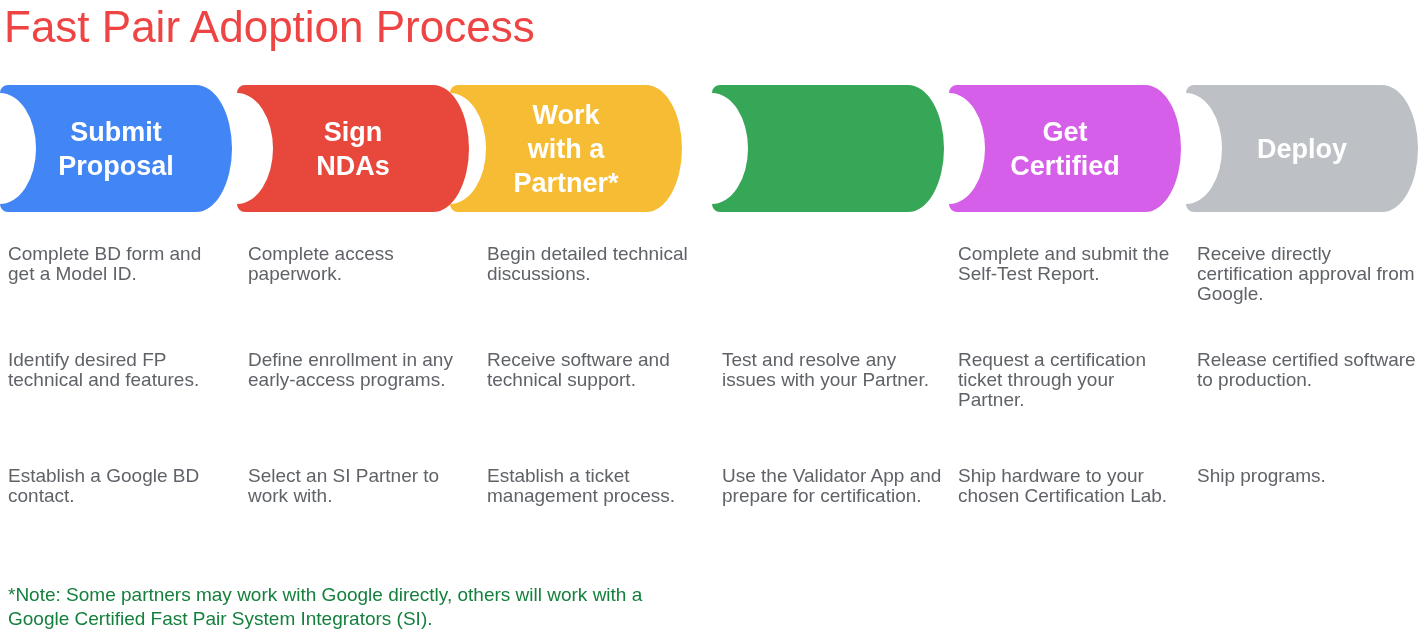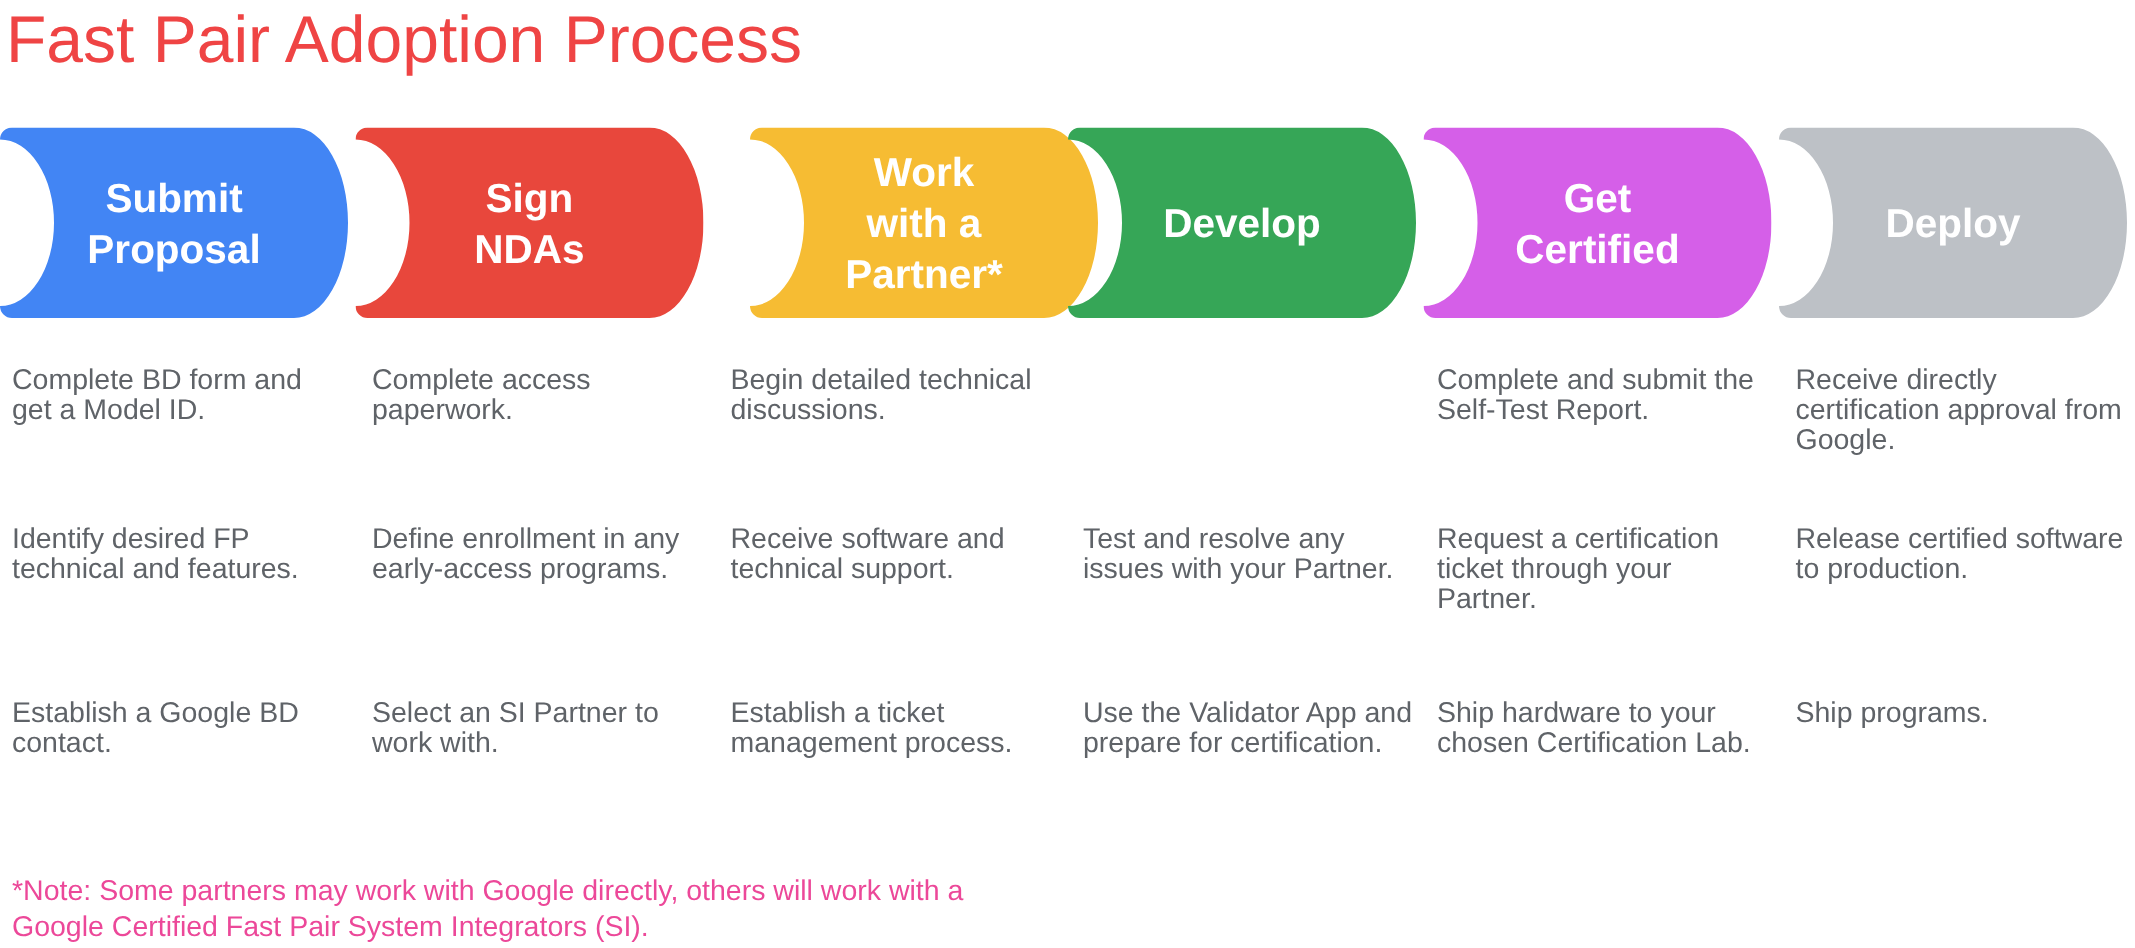--- a/index.html
+++ b/index.html
@@ -25,24 +25,24 @@
     text-align:center;
     color:#ffffff;font-size:27px;font-weight:600;line-height:34px;
     white-space:pre-line;
   }
   .desc-cell{
     position:absolute;width:220px;
     font-size:19px;line-height:20px;color:#5F6368;
   }
   .note{
     position:absolute;left:8px;top:583px;width:692px;
-    font-size:19px;line-height:24px;color:#ec4899;
+    font-size:19px;line-height:24px;color:#15803d;
   }
   
-  .c0{left:0px}.c1{left:237px}.c2{left:500px}.c3{left:712px}.c4{left:949px}.c5{left:1186px}
+  .c0{left:0px}.c1{left:237px}.c2{left:450px}.c3{left:712px}.c4{left:949px}.c5{left:1186px}
   .t0{left:8px}.t1{left:248px}.t2{left:487px}.t3{left:722px}.t4{left:958px}.t5{left:1197px}
   .r0{top:244px}.r1{top:350px}.r2{top:466px}
 </style>
 </head>
 <body>
 
 <div id="canvas">
 
   <h1 class="title">Fast Pair Adoption Process</h1>
 
@@ -69,21 +69,20 @@
   </div>
   <div class="stage-label c2">Work
 with a
 Partner*</div>
 
   <div class="stage-shape c3">
     <svg viewBox="0 0 232 127" preserveAspectRatio="none">
       <path d="M 8 0 H 196 A 36 63.5 0 0 1 196 127 H 8 A 8 8 0 0 1 0 119 A 36 55.5 0 0 0 0 8 A 8 8 0 0 1 8 0 Z" fill="#36A657"></path>
     </svg>
   </div>
-  <div class="stage-label c3">Develop</div>
 
   <div class="stage-shape c4">
     <svg viewBox="0 0 232 127" preserveAspectRatio="none">
       <path d="M 8 0 H 196 A 36 63.5 0 0 1 196 127 H 8 A 8 8 0 0 1 0 119 A 36 55.5 0 0 0 0 8 A 8 8 0 0 1 8 0 Z" fill="#D55FE8"></path>
     </svg>
   </div>
   <div class="stage-label c4">Get
 Certified</div>
 
   <div class="stage-shape c5">

